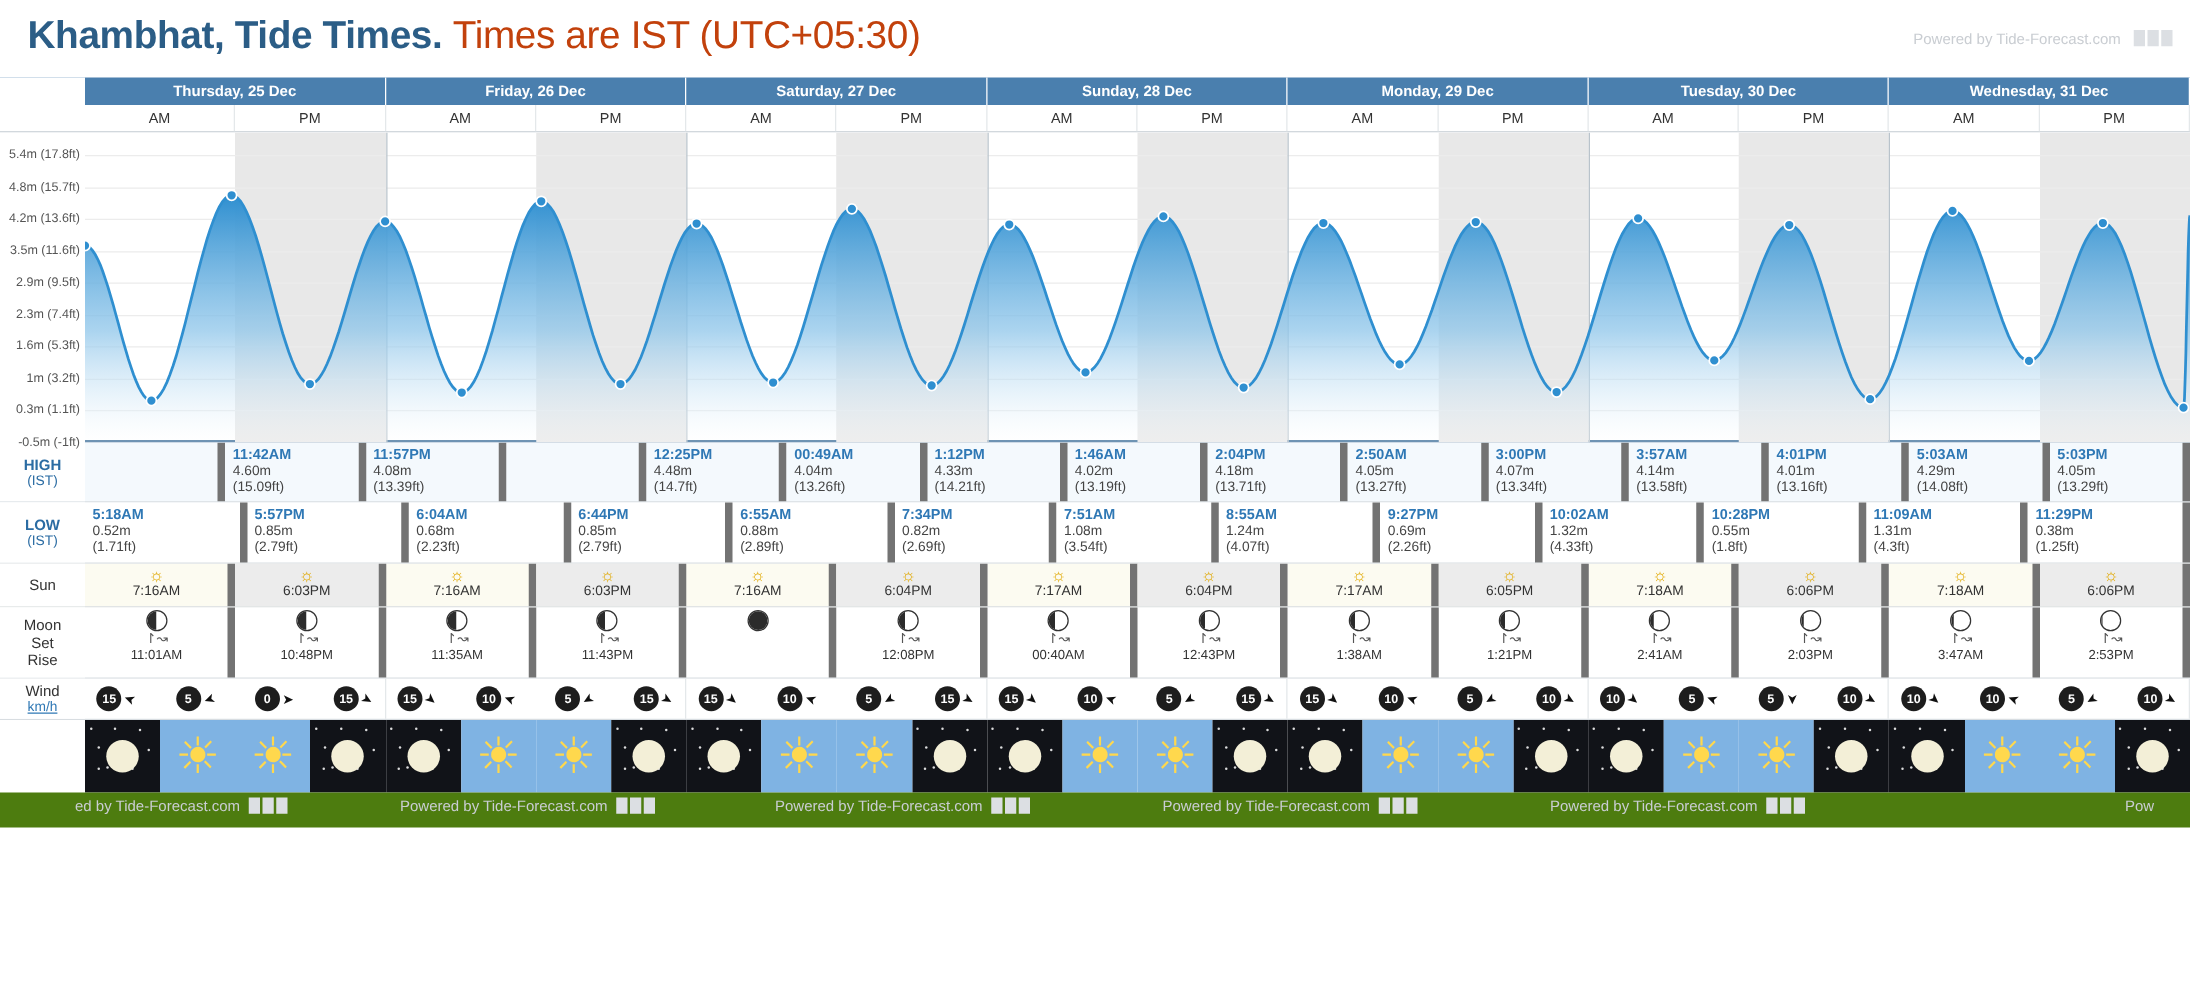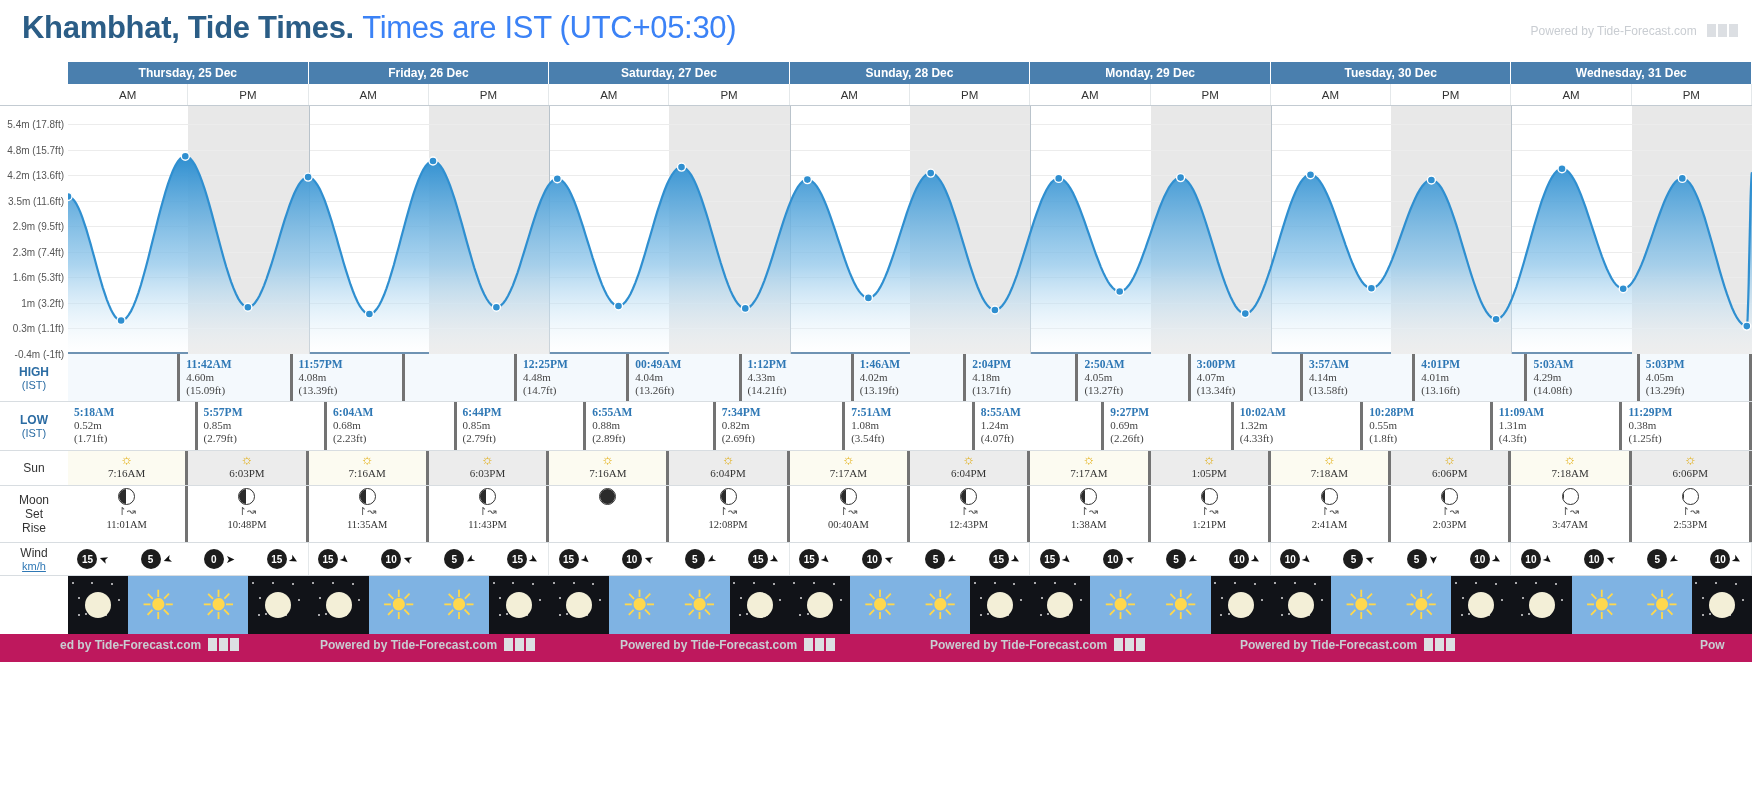--- a/index.html
+++ b/index.html
@@ -9,21 +9,21 @@
     font-family:"Liberation Sans", sans-serif;
     background:#ffffff;
     color:#333;
     overflow:hidden;
   }
   .page { position:relative; width:1752px; height:787px; }
 
   
   .header { position:relative; height:62px; padding:10px 0 0 22px; }
   .title { font-size:31px; font-weight:bold; color:#2b5d86; letter-spacing:-0.3px; white-space:nowrap;}
-  .title .tz { color:#3b82f6; font-weight:normal; }
+  .title .tz { color:#c2410c; font-weight:normal; }
   .hdr-credit {
     position:absolute; right:14px; top:24px;
     font-size:12px; color:#c9cdd2; white-space:nowrap;
   }
   .hdr-credit .bars { display:inline-block; margin-left:5px; vertical-align:-2px;}
   .hdr-credit .bars i { display:inline-block; width:9px; height:13px; background:#dcdfe3; margin-left:2px; }
 
   
   .daybar { display:flex; height:22px; background:#4a7fae; }
   .daybar .spacer { width:68px; background:#ffffff; flex:none;}
@@ -57,22 +57,22 @@
   
   .row { display:flex; border-bottom:1px solid #d8dde1; }
   .rowlabel {
     width:68px; flex:none; display:flex; flex-direction:column;
     align-items:center; justify-content:center; font-size:12px; color:#2b6ca3;
     font-weight:bold; background:#fff;
   }
   .rowlabel small { font-weight:normal; font-size:11px; color:#2b6ca3; }
   .cells { display:flex; flex:1 1 auto; }
   .cell {
-    flex:1 1 0; border-right:3px solid #737373; padding:4px 6px;
-    font-size:11px; line-height:13px; color:#444; min-height:48px;font-family:Liberation Serif, serif;
+    flex:1 1 0; border-right:6px solid #737373; padding:4px 6px;
+    font-size:11px; line-height:13px; color:#444; min-height:48px;
   }
   .cell .t { color:#2f78b5; font-weight:bold; font-size:11.5px; }
   .row.high { background:#f4f9fd; }
   .row.high .cells .cell { min-height:46px; }
   .row.low { background:#ffffff; }
   .row.sun { background:#fcfbf1; }
   .row.sun .cell { text-align:center; min-height:34px; padding-top:2px;}
   .row.sun .cell.pm { background:#ececec; }
   .row.moon { background:#ffffff; }
   .row.moon .cell { text-align:center; min-height:56px; padding:2px 2px 3px; }
@@ -110,21 +110,21 @@
   .skycell.night { background:#111318; }
   .skycell.day { background:#7fb3e3; }
   .skycell .sunrays { position:absolute; left:50%; top:50%; transform:translate(-50%,-50%); font-size:40px; color:#ffd84d; line-height:40px;}
   .skycell .moon {
     position:absolute; left:50%; top:50%; transform:translate(-50%,-50%);
     width:26px; height:26px; border-radius:50%; background:#f3efd7;
   }
   .skycell .star { position:absolute; width:2px; height:2px; background:#fff; border-radius:50%; opacity:.85;}
 
   
-  .footer { position:relative; height:28px; background:#be185d;font-weight:bold; }
+  .footer { position:relative; height:28px; background:#4d7c0f; }
   .footer .fc {
     position:absolute; top:4px; font-size:12px; color:#c9cdd2; white-space:nowrap;
   }
   .footer .bars { display:inline-block; margin-left:5px; vertical-align:-2px;}
   .footer .bars i { display:inline-block; width:9px; height:13px; background:#dcdfe3; margin-left:2px; }
 </style>
 </head>
 <body>
 
 <div class="page">
@@ -173,21 +173,21 @@
     <div class="ylabels" id="ylabels">
         <div style="top: 18px;">5.4m (17.8ft)</div>
         <div style="top: 43.5px;">4.8m (15.7ft)</div>
         <div style="top: 69px;">4.2m (13.6ft)</div>
         <div style="top: 94.5px;">3.5m (11.6ft)</div>
         <div style="top: 120px;">2.9m (9.5ft)</div>
         <div style="top: 145.5px;">2.3m (7.4ft)</div>
         <div style="top: 171px;">1.6m (5.3ft)</div>
         <div style="top: 196.5px;">1m (3.2ft)</div>
         <div style="top: 222px;">0.3m (1.1ft)</div>
-        <div style="top: 247.5px;">-0.4m (-1ft)</div>
+        <div style="top: 247.5px;">-0.5m (-1ft)</div>
       </div>
     <div class="plot" id="plot">
       <div class="axis-bottom"></div>
     <div class="nightband" style="left: 120.286px; width: 120.286px;"></div>
         <div class="nightband" style="left: 360.857px; width: 120.286px;"></div>
         <div class="nightband" style="left: 601.429px; width: 120.286px;"></div>
         <div class="nightband" style="left: 842px; width: 120.286px;"></div>
         <div class="nightband" style="left: 1082.57px; width: 120.286px;"></div>
         <div class="nightband" style="left: 1323.14px; width: 120.286px;"></div>
         <div class="nightband" style="left: 1563.71px; width: 120.286px;"></div>
@@ -435,21 +435,21 @@
         <div class="cell pm">
           <div class="sunicon">☼</div>
           <div class="suntime">6:04PM</div>
         </div>
         <div class="cell am">
           <div class="sunicon">☼</div>
           <div class="suntime">7:17AM</div>
         </div>
         <div class="cell pm">
           <div class="sunicon">☼</div>
-          <div class="suntime">1:05PM</div>
+          <div class="suntime">6:05PM</div>
         </div>
         <div class="cell am">
           <div class="sunicon">☼</div>
           <div class="suntime">7:18AM</div>
         </div>
         <div class="cell pm">
           <div class="sunicon">☼</div>
           <div class="suntime">6:06PM</div>
         </div>
         <div class="cell am">

